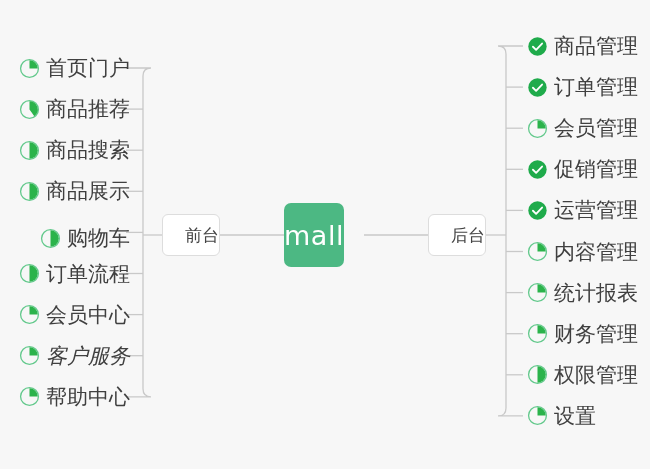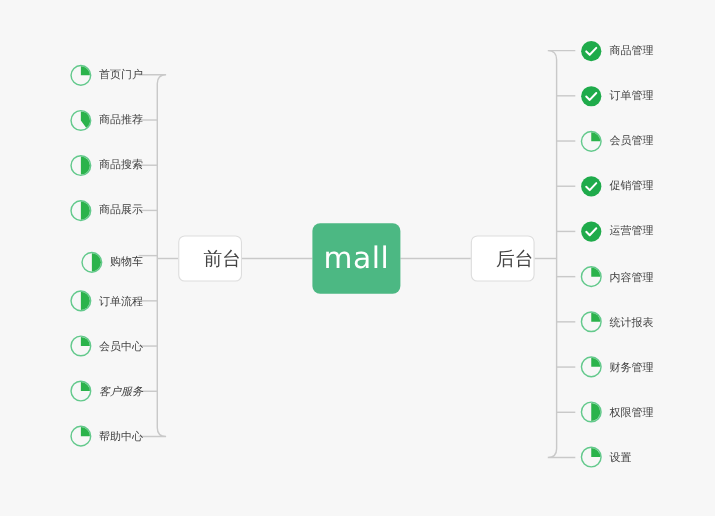--- a/index.html
+++ b/index.html
@@ -33,21 +33,21 @@
     fill: none;
     stroke: #c9c9c9;
     stroke-width: 1.3;
   }
 
   
   .center-node {
     position: absolute;
     left: 284px;
     top: 203px;
-    width: 80px;
+    width: 60px;
     height: 64px;
     background: #4cb883;
     border-radius: 7px;
     display: flex;
     align-items: center;
     justify-content: center;
     color: #ffffff;
     font-size: 27px;
     letter-spacing: 0.5px;
     z-index: 3;
@@ -85,21 +85,21 @@
     right: 520px;            
     flex-direction: row;
     justify-content: flex-end;
   }
   .leaf-right {
     left: 527px;
     flex-direction: row;
     justify-content: flex-start;
   }
   .leaf-label {
-    font-size: 10px;
+    font-size: 21px;
     color: #404040;
     white-space: nowrap;
   }
   .leaf-left .leaf-label  { margin-left: 6px; }
   .leaf-right .leaf-label { margin-left: 6px; }
 
   .leaf-icon {
     width: 21px;
     height: 21px;
     flex: 0 0 21px;

